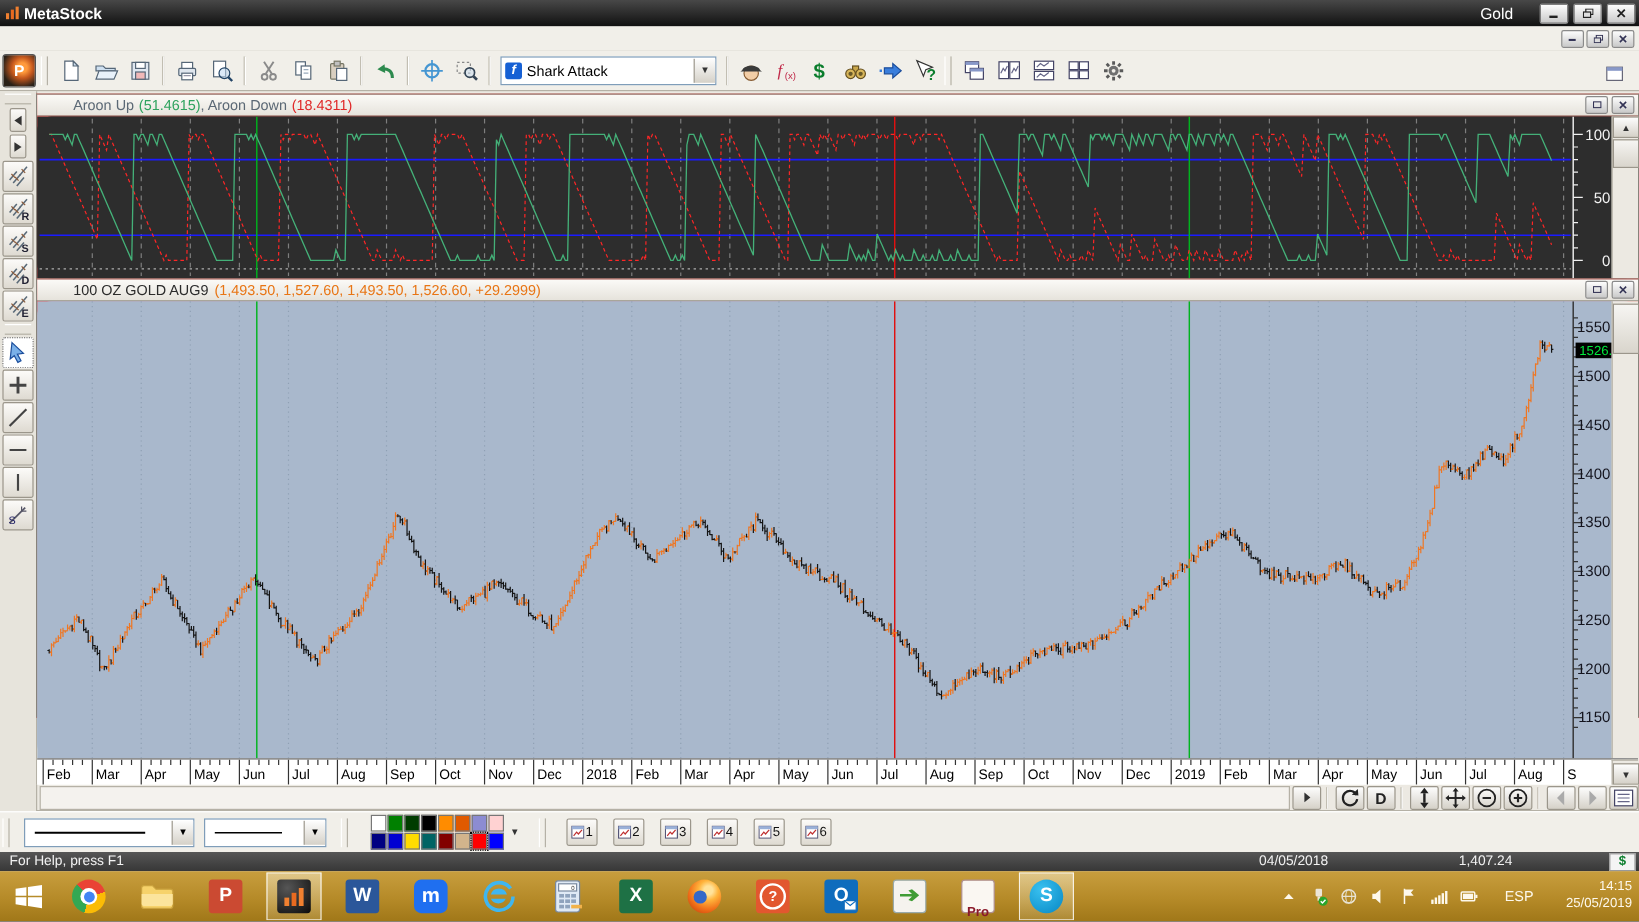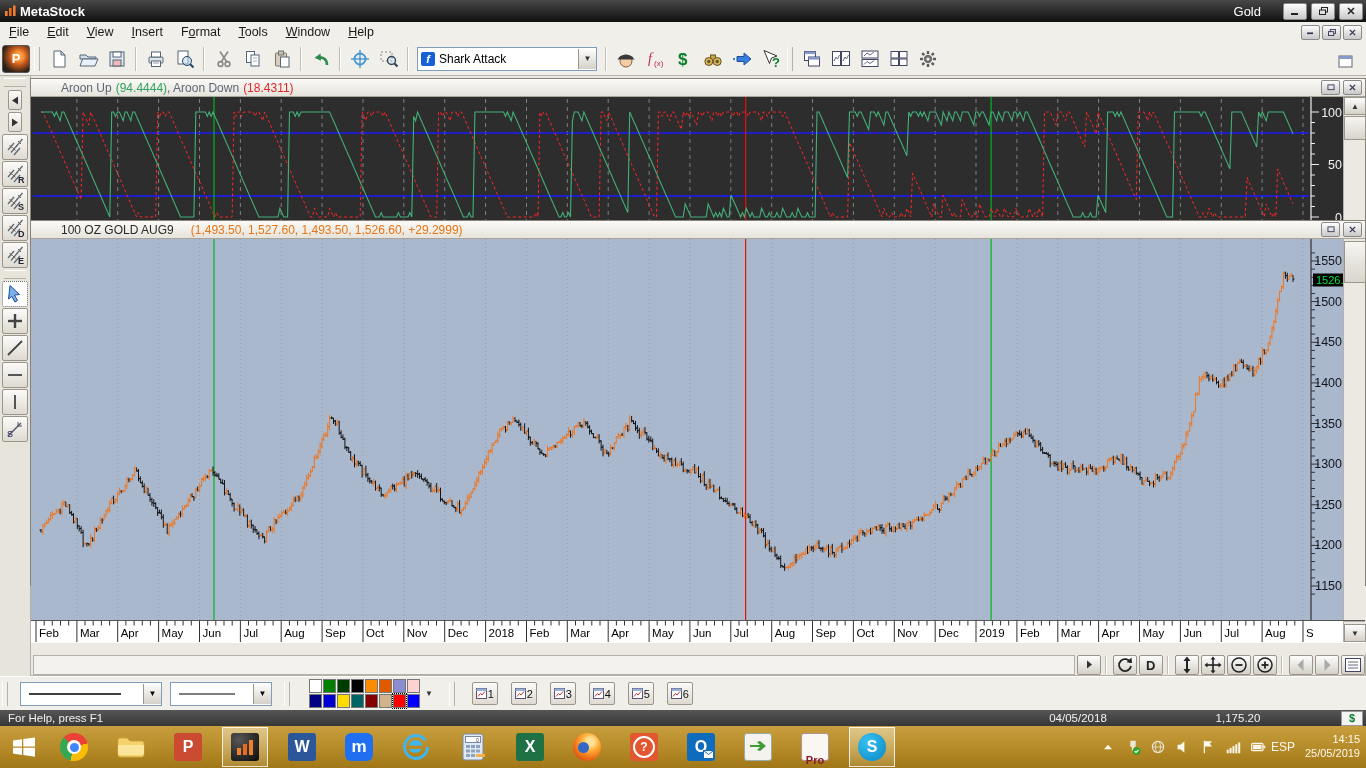--- a/index.html
+++ b/index.html
@@ -41,35 +41,35 @@
   #leftrail{position:absolute;left:0;top:76px;width:30px;height:600px;background:#e7e4dc;border-right:1px solid #b5b1a6;}
   .rail-grip{height:7px;border-top:1px solid #fff;border-bottom:1px solid #b5b1a6;margin:2px 4px;}
   .railbtn{width:24px;height:24px;margin:1px auto;background:linear-gradient(#fcfbf9,#dedad1);
     border:1px solid #9b968b;border-radius:2px;display:flex;align-items:center;justify-content:center;}
   .railbtn.small{width:12px;height:18px;display:inline-flex;margin:1px;}
   .railbtn.active{background:#fff;border:1px dotted #666;}
   .rail-pair{text-align:center;}
   
   .panel{position:absolute;left:30px;width:1336px;border:1px solid #87837a;box-sizing:border-box;background:#ef4444;}
   #aroon-window{top:78px;height:154px;}
-  #main-window{top:220px;height:366px;}
+  #main-window{top:232px;height:366px;}
   .panel-header{height:17px;background:linear-gradient(#fbfaf7,#e6e3dc);border-bottom:1px solid #a9a59a;
     display:flex;align-items:center;font-size:12px;padding-left:30px;position:relative;}
   .panel-header .hdr-btns{position:absolute;right:3px;top:1px;display:flex;gap:3px;}
   .panel-body{position:relative;border-radius:12px;}
   #aroon-body{height:135px;background:#2d2d2d;}
   #main-body{height:381px;background:#a9b8cc;}
   #xaxis-strip{position:relative;height:22px;background:#fff;border-top:1px solid #555;}
   .vscroll{position:absolute;right:0;top:0;width:22px;background:#ece9e2;border-left:1px solid #b5b1a6;box-sizing:border-box;}
   .scrollbtn{width:20px;height:16px;margin:0 auto;background:linear-gradient(#fdfdfd,#d5d1c8);
     border:1px solid #9b968b;display:flex;align-items:center;justify-content:center;font-size:8px;color:#333;}
   .scrollthumb{width:20px;height:22px;margin:1px auto;background:linear-gradient(#f6f5f2,#d9d5cc);border:1px solid #9b968b;}
   
   .aroon-name{color:#5b6875;} .aroon-up{color:#2fa35f;margin-left:4px;} .aroon-dn{color:#e02828;margin-left:4px;}
-  .price-name{color:#2b2b2b;} .price-vals{color:#e87514;margin-left:17px;}
+  .price-name{color:#2b2b2b;} .price-vals{color:#e87514;margin-left:5px;}
   
   #hscroll-row{position:absolute;left:30px;top:654px;width:1336px;height:22px;background:#ece9e2;
     border:1px solid #b5b1a6;border-top:none;box-sizing:border-box;display:flex;align-items:center;}
   #htrack{width:1056px;height:18px;margin-left:2px;background:#f4f2ee;border:1px solid #b5b1a6;}
   .hbtn{width:22px;height:18px;background:linear-gradient(#fdfdfd,#d5d1c8);border:1px solid #9b968b;border-radius:2px;
     display:flex;align-items:center;justify-content:center;margin-left:2px;font-size:10px;color:#222;font-weight:bold;}
   
   #bottom-toolbar{position:absolute;left:0;top:676px;width:1366px;height:34px;background:#f1efe9;
     border-top:1px solid #fff;display:flex;align-items:center;box-sizing:border-box;}
   .style-combo{display:flex;align-items:center;height:22px;background:#fff;border:1px solid #7f9db9;margin-left:8px;}
@@ -108,21 +108,21 @@
   .ic-ff i{position:absolute;left:5px;top:9px;width:11px;height:11px;border-radius:50%;background:#3468c8;display:block;}
   .ic-skype{width:28px;height:28px;border-radius:50%;background:radial-gradient(circle at 35% 30%,#39c1f0,#0787c4);
     display:flex;align-items:center;justify-content:center;color:#fff;font-weight:bold;font-size:16px;}
   .ic-help{width:28px;height:28px;border-radius:3px;background:#e2572f;display:flex;align-items:center;justify-content:center;}
   .ic-help span{width:18px;height:18px;border:2px solid #fff;border-radius:50%;color:#fff;font-weight:bold;
     font-size:12px;line-height:18px;text-align:center;display:block;}
   .ic-pro{width:28px;height:28px;border-radius:3px;background:#faf7f2;border:1px solid #b09090;box-sizing:border-box;
     display:flex;flex-direction:column;align-items:center;justify-content:center;}
   .ic-pro b{color:#8b1a2b;font-size:11px;line-height:10px;margin-top:24px;}
   .ic-pro i{width:14px;height:5px;background:repeating-linear-gradient(90deg,#c03030 0 2px,transparent 2px 4px);display:block;margin-bottom:1px;}
-  #tray{margin-left:auto;display:flex;align-items:center;gap:0;margin-right:6px;color:#fdf8ec;}
+  #tray{margin-left:auto;display:flex;align-items:center;gap:17px;margin-right:6px;color:#fdf8ec;}
   #tray .lang{font-size:12px;margin:0 4px;}
   #tray .clock{text-align:right;font-size:11px;line-height:1.25;margin-left:6px;}
   svg{display:block;}
 </style>
 </head>
 <body>
 
 <div id="screen">
 
   <div id="titlebar">
@@ -149,30 +149,20 @@
         </div>
       <div class="winbtn">
           <svg width="8" height="8" viewBox="0 0 8 8">
             <path d="M1 1l6 6M7 1l-6 6" stroke="#222" stroke-width="1.5"></path>
           </svg>
         </div>
     </div>
   </div>
 
   <div id="menubar">
-    <div id="menu-items" style="display:flex;">
-        <div class="menu-item"><u>F</u>ile</div>
-        <div class="menu-item"><u>E</u>dit</div>
-        <div class="menu-item"><u>V</u>iew</div>
-        <div class="menu-item"><u>I</u>nsert</div>
-        <div class="menu-item">F<u>o</u>rmat</div>
-        <div class="menu-item"><u>T</u>ools</div>
-        <div class="menu-item"><u>W</u>indow</div>
-        <div class="menu-item"><u>H</u>elp</div>
-      </div>
     <div id="menu-right">
       <div class="winbtn sm">
           <svg width="7" height="6" viewBox="0 0 8 7">
             <rect x="0" y="4" width="7" height="2" fill="#335"></rect>
           </svg>
         </div>
       <div class="winbtn sm">
           <svg width="8" height="7" viewBox="0 0 9 8">
             <rect x="2.5" y="0.5" width="6" height="4.5" fill="none" stroke="#335"></rect>
             <rect x="0.5" y="3" width="6" height="4.5" fill="#ddd" stroke="#335"></rect>
@@ -540,21 +530,21 @@
           <line x1="4" y1="18" x2="17" y2="5" stroke="#556" stroke-width="1.4"></line>
           <path d="M14 4v4h4" fill="none" stroke="#556"></path>
           <text x="3" y="19" font-size="9" fill="#226">S</text>
         </svg>
       </div>
     </div>
 
   <div class="panel" id="aroon-window">
     <div class="panel-header">
       <span class="aroon-name">Aroon Up</span>
-      <span class="aroon-up">(94.4444)</span>
+      <span class="aroon-up">(51.4615)</span>
       <span class="aroon-name">, Aroon Down</span>
       <span class="aroon-dn">(18.4311)</span>
       <div class="hdr-btns">
         <div class="winbtn sm">
             <svg width="8" height="7" viewBox="0 0 9 8">
               <rect x="1" y="1" width="7" height="5.5" fill="none" stroke="#335"></rect>
             </svg>
           </div>
         <div class="winbtn sm">
             <svg width="7" height="7" viewBox="0 0 8 8">
@@ -1122,21 +1112,21 @@
             <path d="M2 8.5l2.5-3 1.5 1.5 3-3.5" stroke="#c03030" fill="none"></path>
           </svg>
           <span>6</span>
         </div>
       </div>
   </div>
 
   <div id="statusbar">
     <span class="help">For Help, press F1</span>
     <span class="sdate">04/05/2018</span>
-    <span class="sval">1,175.20</span>
+    <span class="sval">1,407.24</span>
     <div id="dollar-box">
         <span>$</span>
       </div>
   </div>
 
   <div id="taskbar">
     <div id="start-btn">
       <svg width="26" height="26" viewBox="0 0 26 26">
         <path fill="#fff" d="M2 6.6l9-1.3v7.2H2zM12.3 5.1L24 3.4v9.1H12.3zM2 13.7h9v7.2l-9-1.3zM12.3 13.7H24v9.1l-11.7-1.7z"></path>
       </svg>

